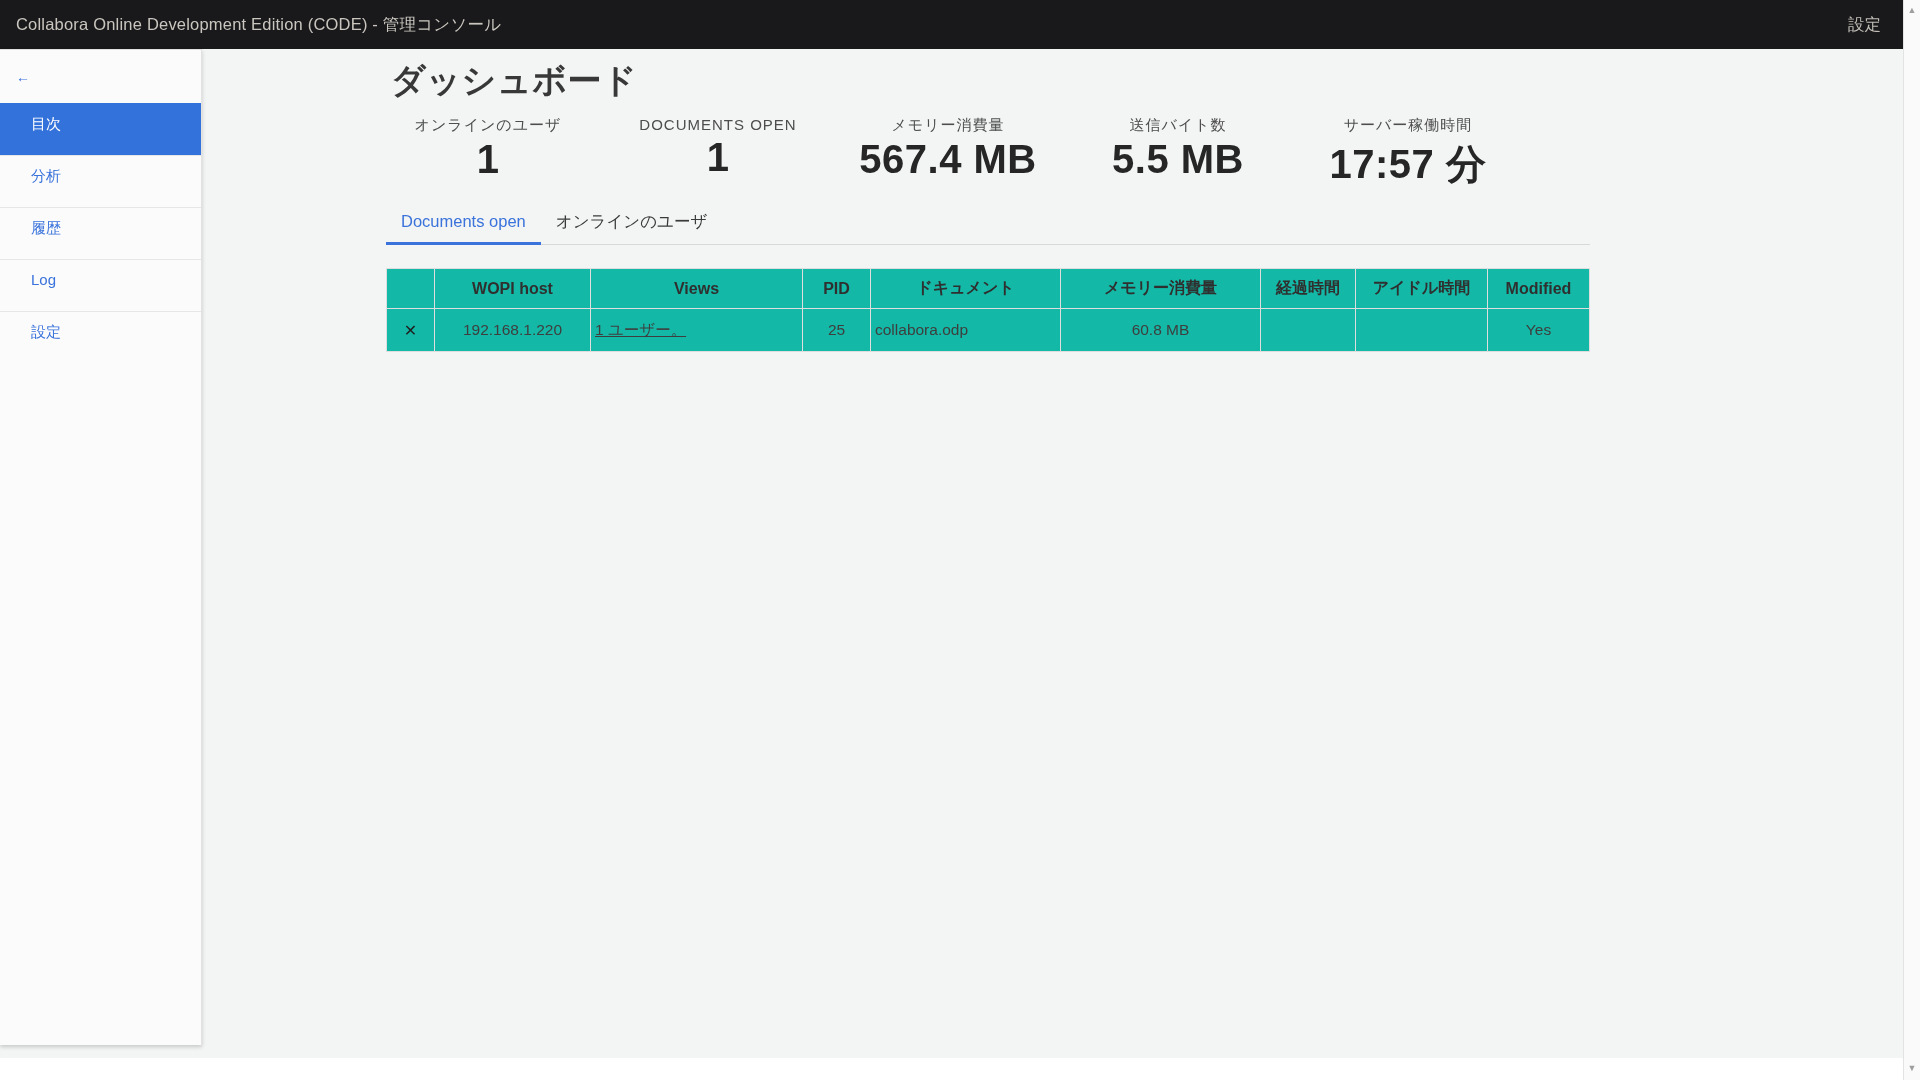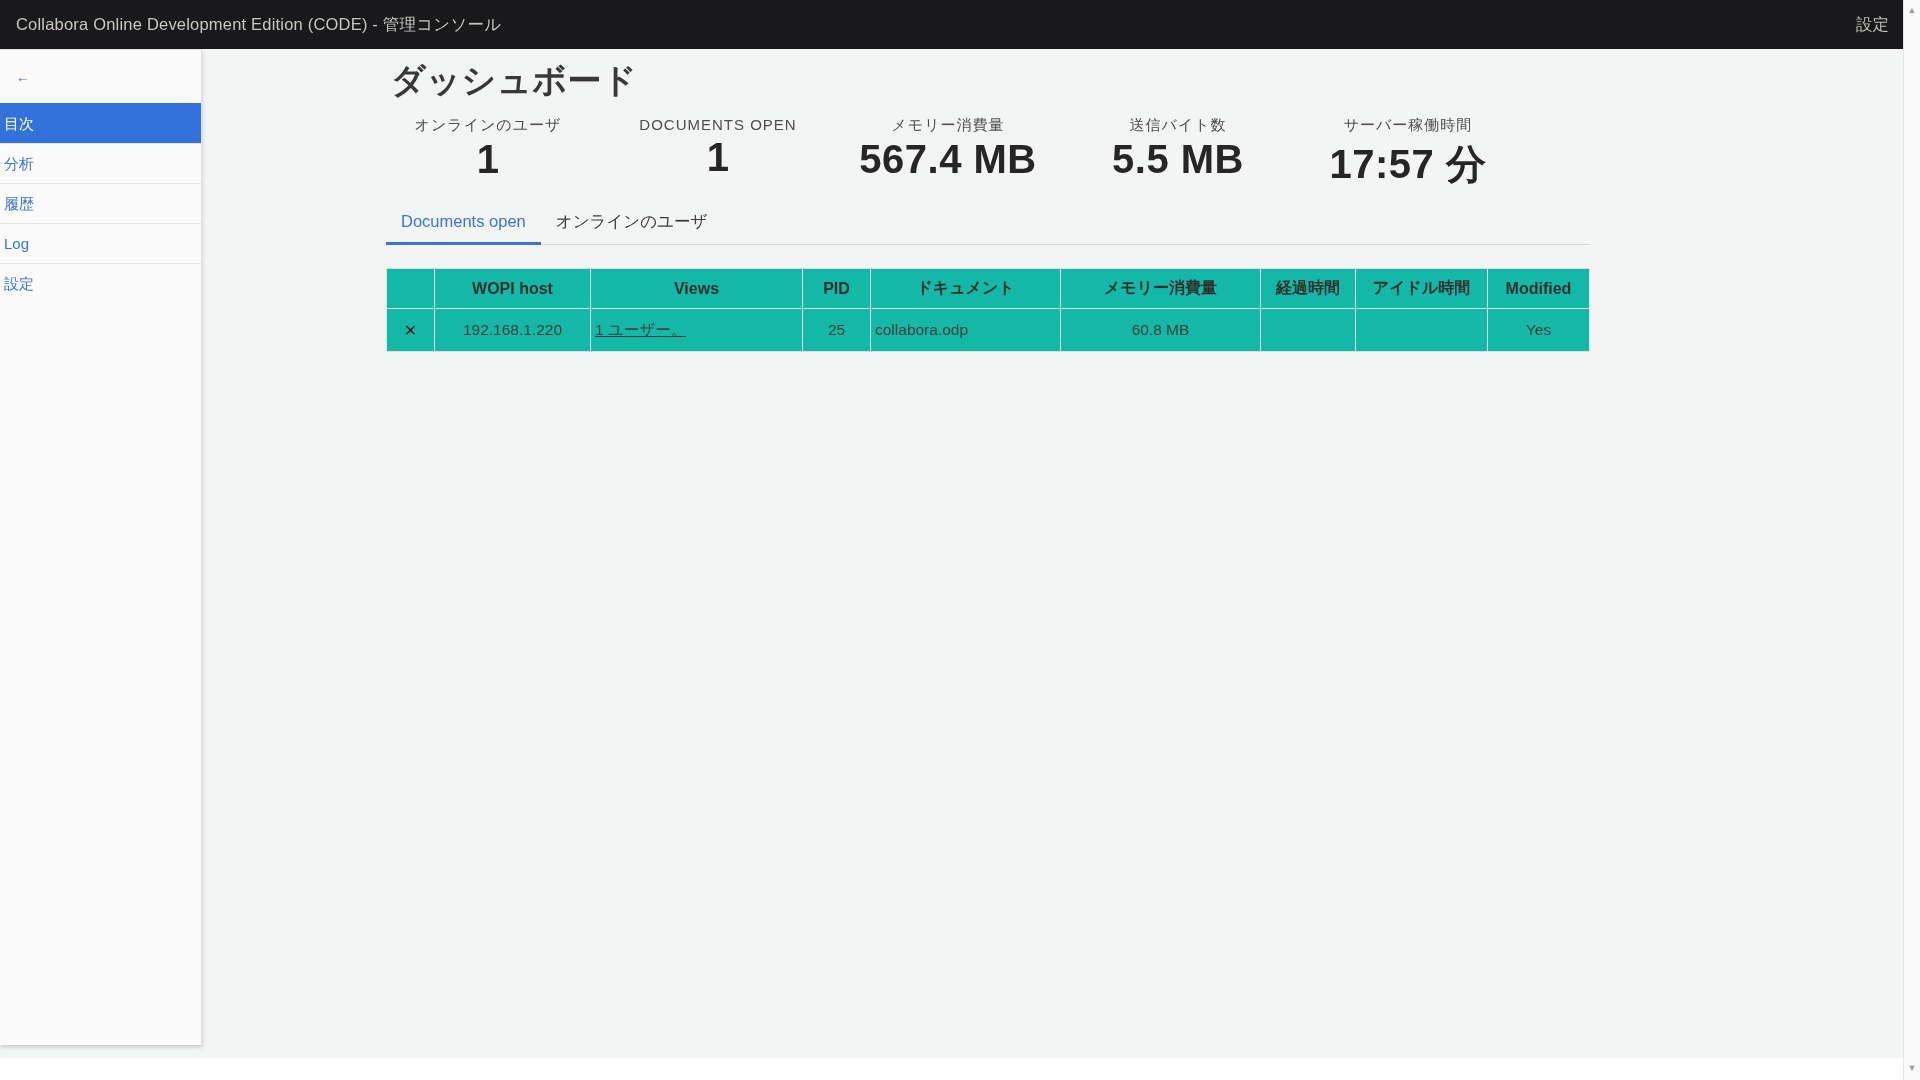--- a/index.html
+++ b/index.html
@@ -9,21 +9,21 @@
     background:#f3f4f4;
     position:relative;
     color:#3e3e3e;
   }
 
   
   .topbar {
     position:absolute; left:0; top:0; width:1903px; height:49px;
     background:#19191b;
     display:flex; align-items:center; justify-content:space-between;
-    padding:0 14px 0 16px;
+    padding:0 22px 0 16px;
   }
   .topbar-title { color:#cac6bf; font-size:16.5px; letter-spacing:0.2px; }
   .topbar-settings { color:#c2beb7; font-size:16.5px; cursor:pointer; }
 
   
   .vscroll {
     position:absolute; left:1903px; top:0; width:17px; height:1080px;
     background:#fafafa; border-left:1px solid #e3e3e3;
   }
   .vscroll .arrow {
@@ -45,21 +45,21 @@
     background:#fbfbfc;
     border-top:1px solid #e0e0e0;
     border-right:1px solid #e2e2e2;
     box-shadow:0 2px 4px rgba(0,0,0,0.18);
   }
   .side-back {
     height:53px; display:flex; align-items:center;
     padding-left:16px; color:#3a73db; font-size:14px; cursor:pointer;
   }
   .side-item {
-    height:40px; line-height:39px; padding-left:4px;
+    height:52px; line-height:39px; padding-left:31px;
     font-size:15px; color:#3a73db;
     border-top:1px solid #e6e6e6;
     cursor:pointer;
   }
   .side-item.selected {
     background:#3472db; color:#ffffff; border-top-color:#3472db;
   }
 
   
   .page-title {

